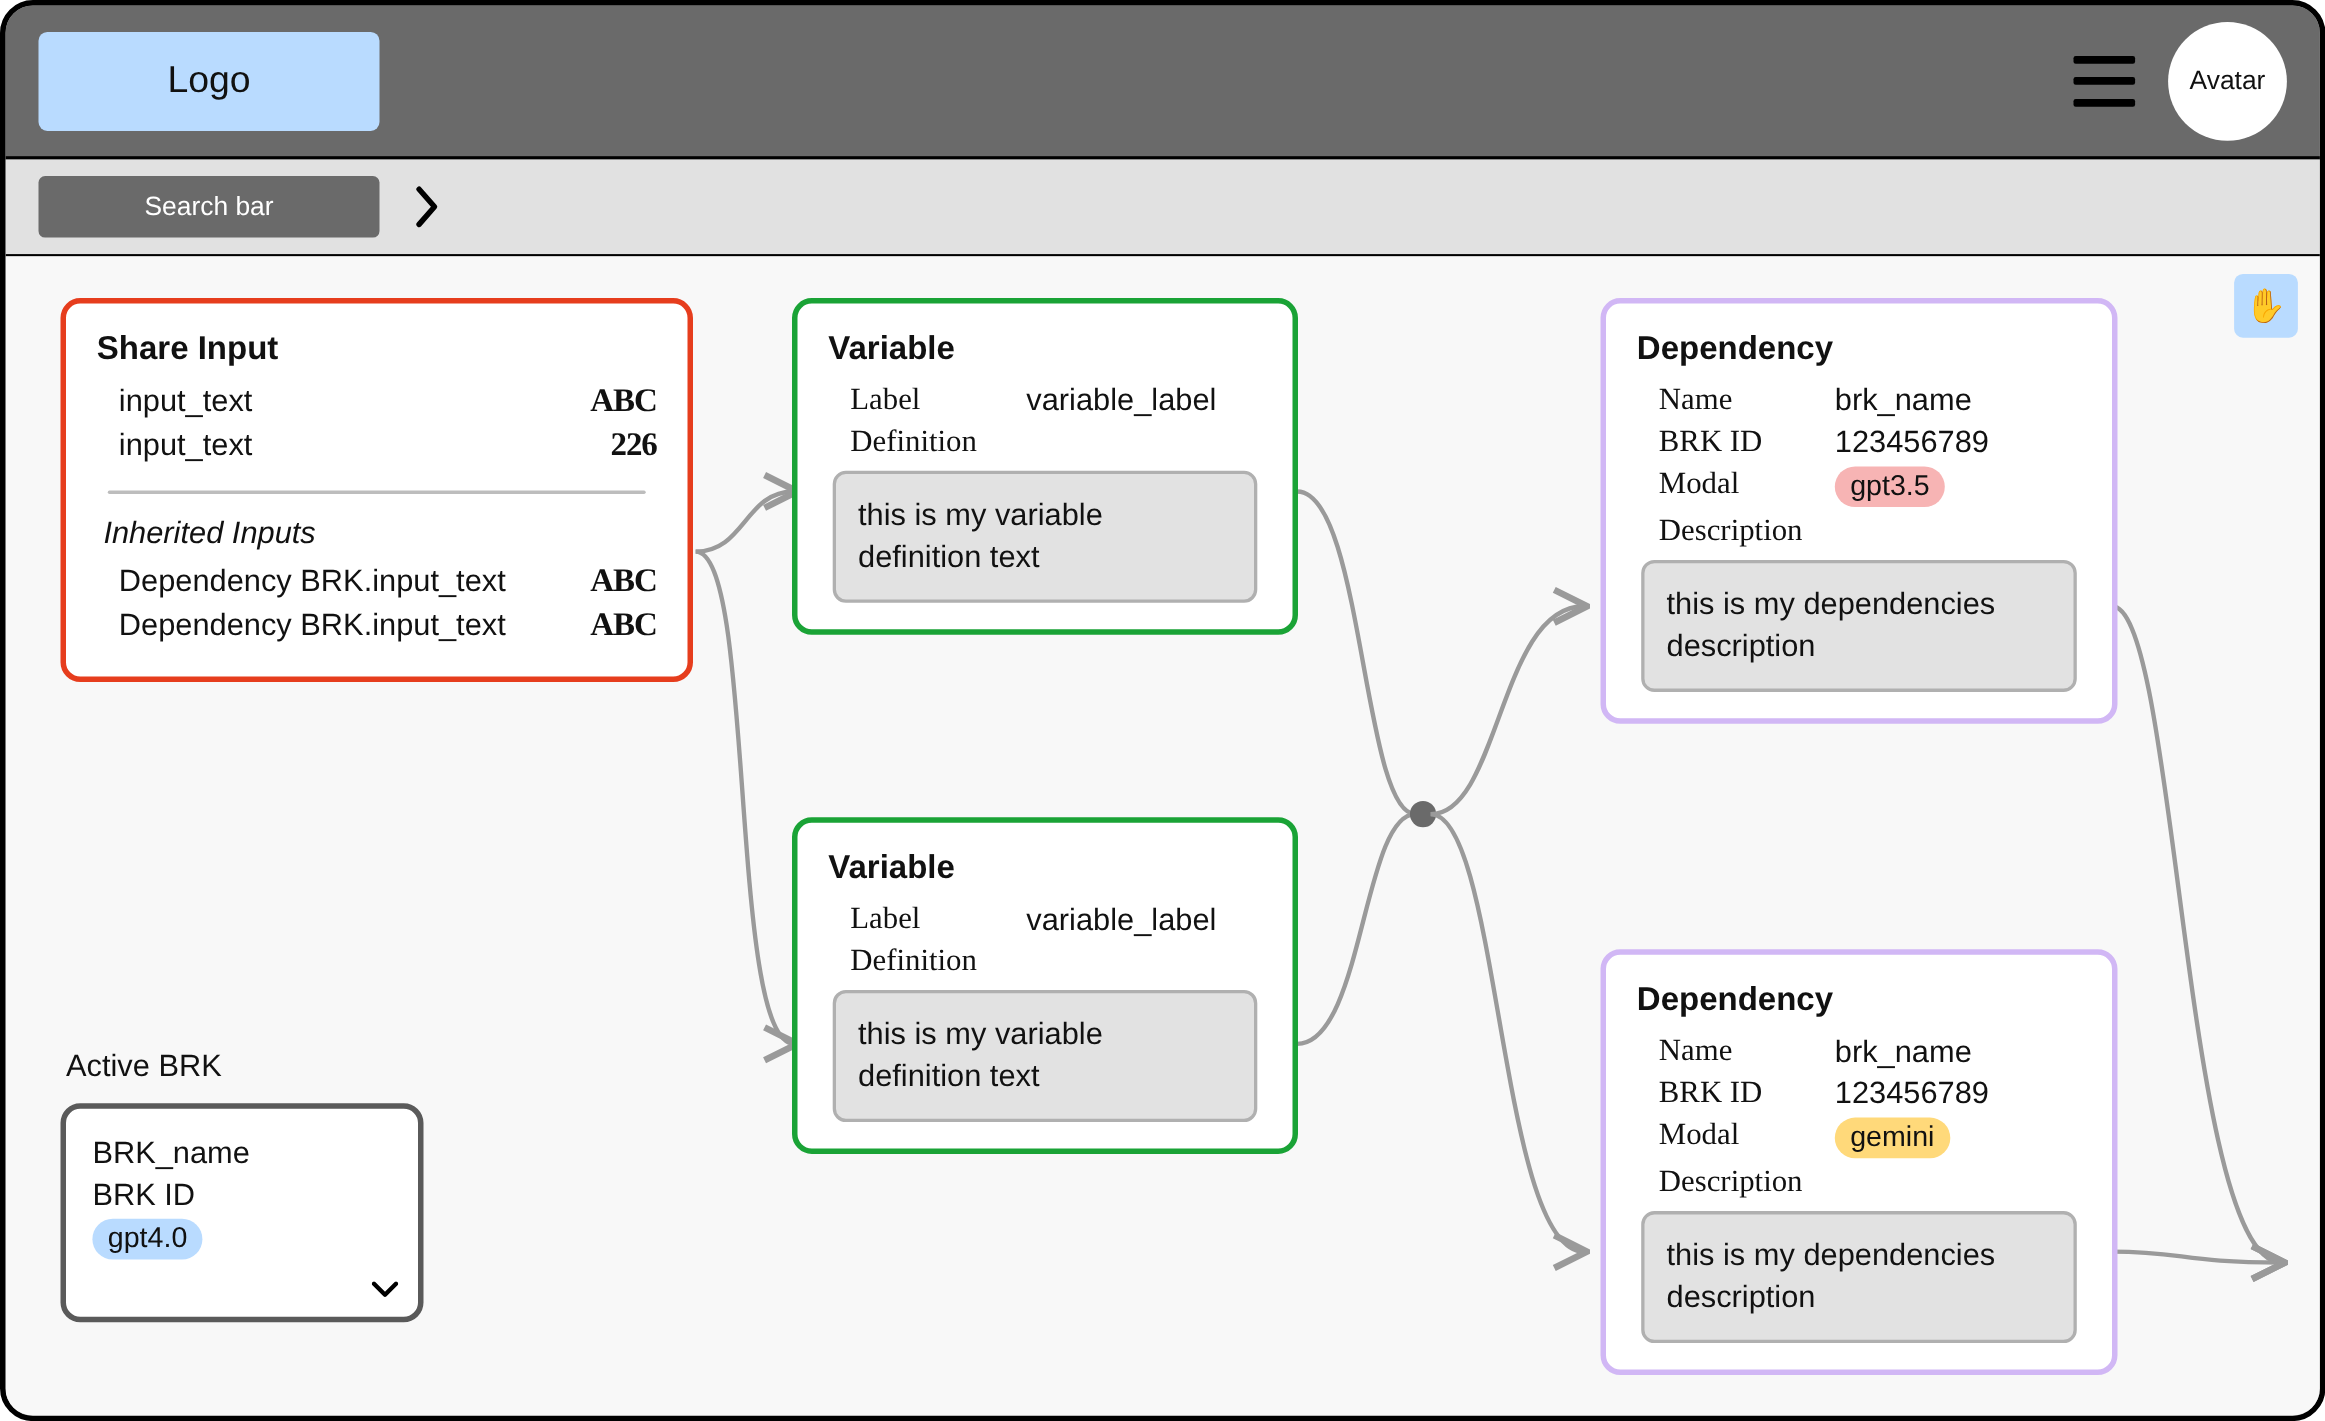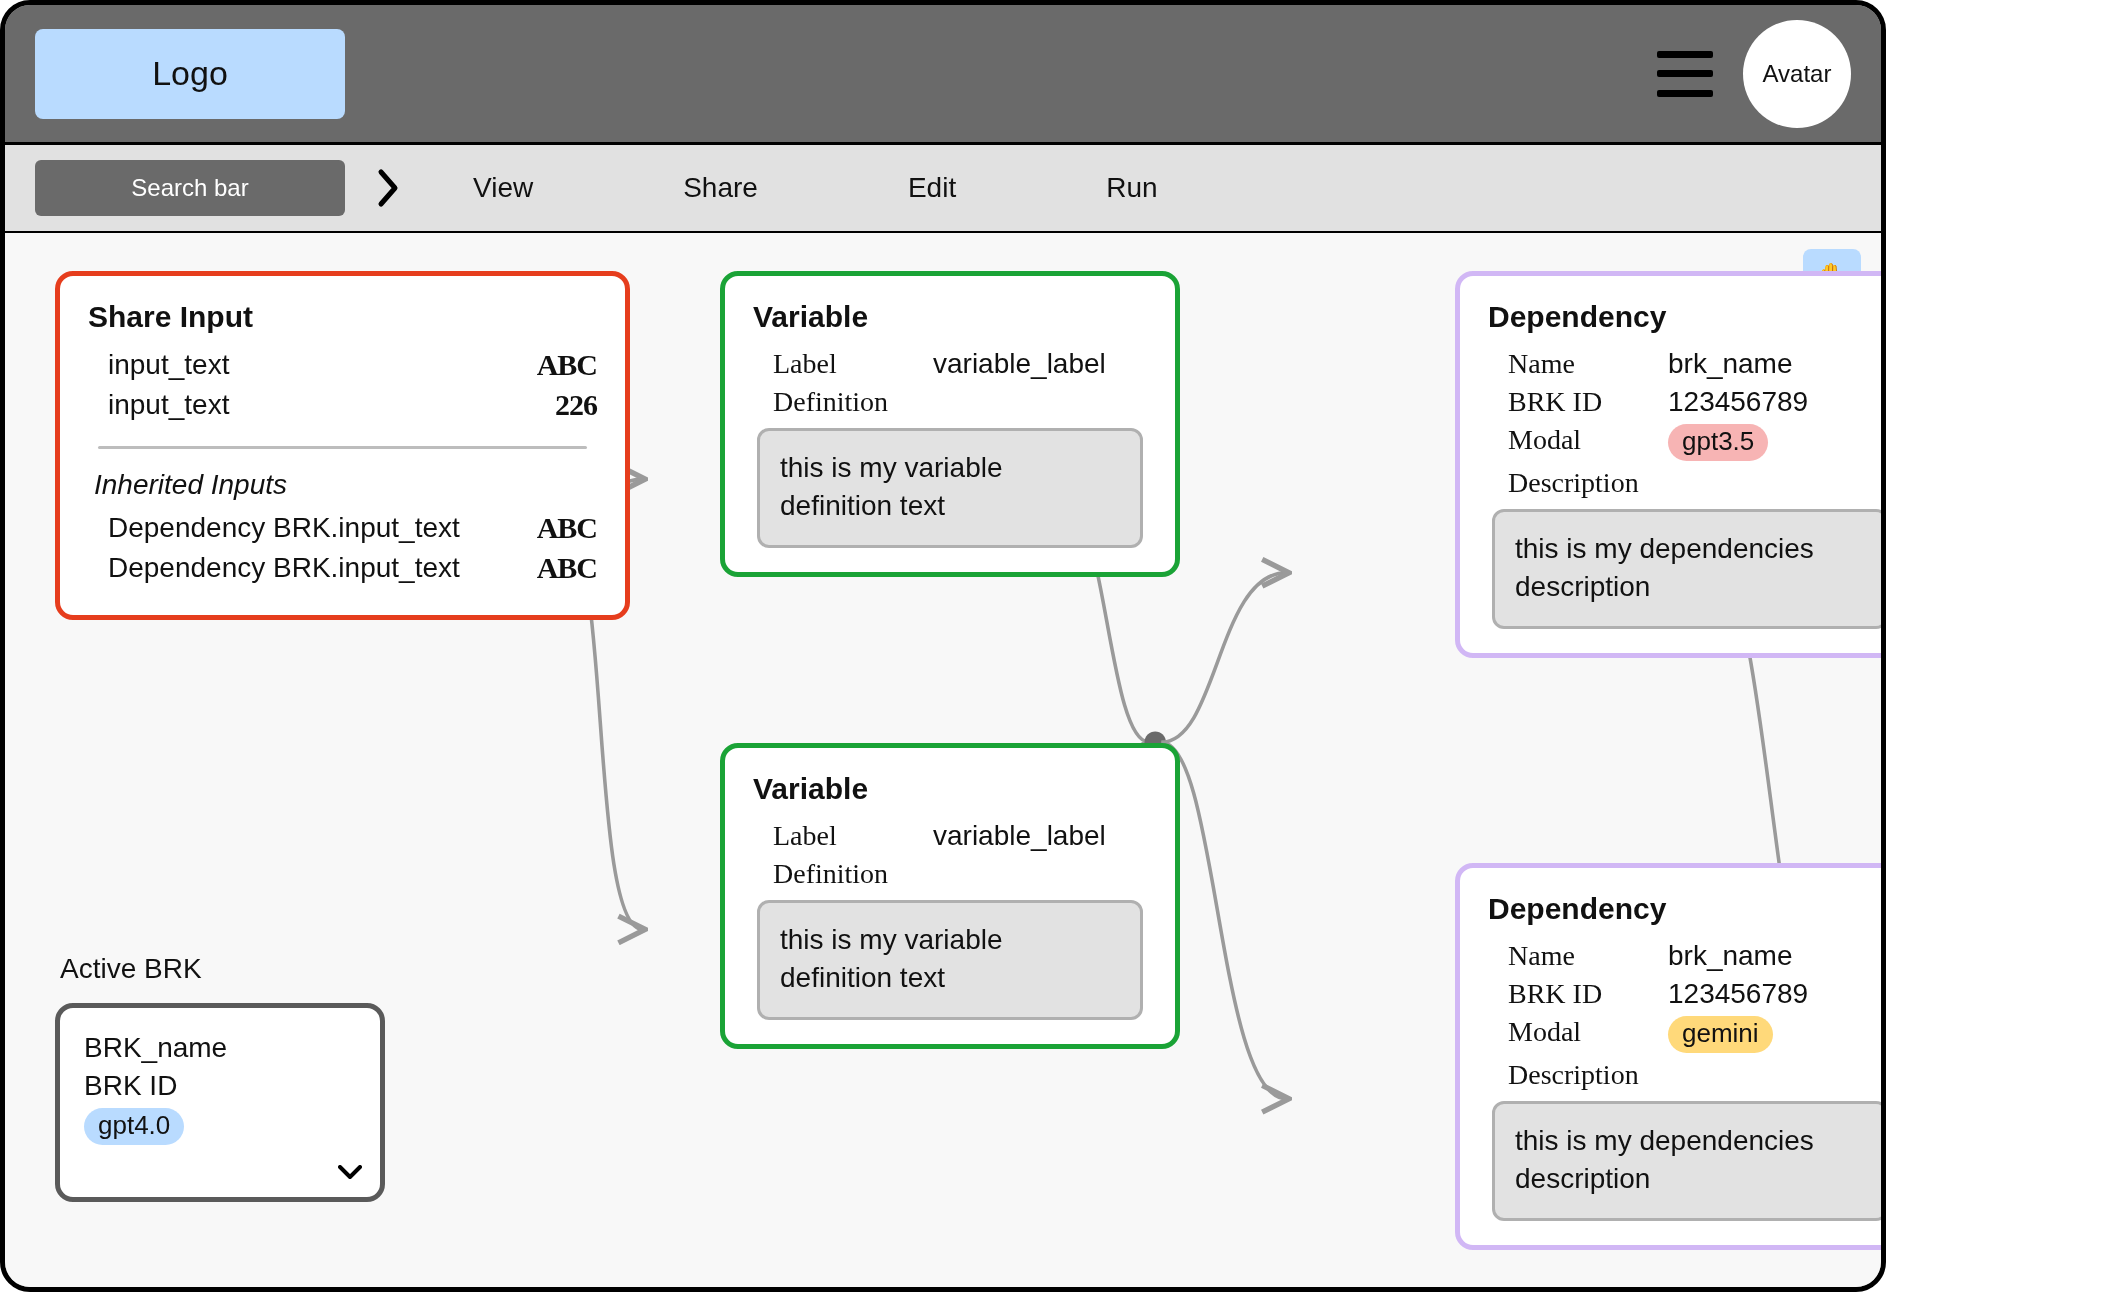--- a/index.html
+++ b/index.html
@@ -3,21 +3,21 @@
 <meta charset="utf-8">
 <style>
   * { box-sizing: border-box; margin: 0; padding: 0; }
   html, body { width: 100%; height: 100%; }
   body {
     font-family: -apple-system, BlinkMacSystemFont, "Segoe UI", Arial, sans-serif;
     background: #fff;
     color: #111;
   }
   .frame {
-    width: 1886px;
+    width: 2114px;
     height: 1292px;
     border: 5px solid #000;
     border-radius: 30px;
     position: relative;
     background: #a3a3a3;
     overflow: hidden;
   }
   
   .header {
     background: #6a6a6a;
@@ -162,26 +162,20 @@
         <span></span>
     </div>
     <div class="avatar">Avatar</div>
   </div>
 
   <div class="toolbar">
     <div class="searchbar">Search bar</div>
     <svg class="chevron-right" viewBox="0 0 24 40">
       <polyline points="4,4 18,20 4,36" fill="none" stroke="#000" stroke-width="5" stroke-linecap="round" stroke-linejoin="round"></polyline>
     </svg>
-    <div class="menu-items">
-      <div class="menu-item">View</div>
-      <div class="menu-item">Share</div>
-      <div class="menu-item">Edit</div>
-      <div class="menu-item">Run</div>
-    </div>
   </div>
 
   <div class="canvas">
 
     <svg class="connectors" viewBox="0 0 2104 1060">
       <defs>
         <marker id="arrow" viewBox="0 0 12 12" refX="10" refY="6" markerWidth="9" markerHeight="9" orient="auto-start-reverse">
           <path d="M1,1 L11,6 L1,11" fill="none" stroke="#9a9a9a" stroke-width="2"></path>
         </marker>
       </defs>

